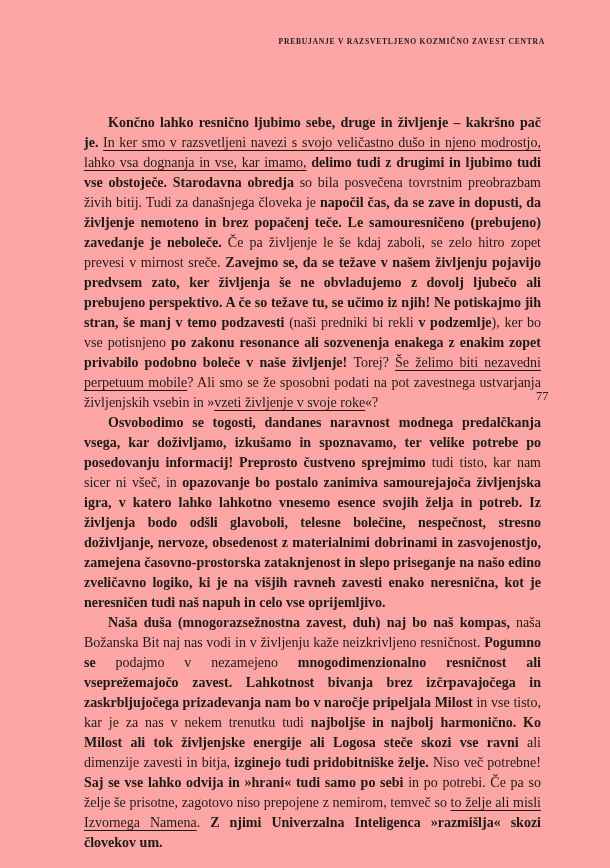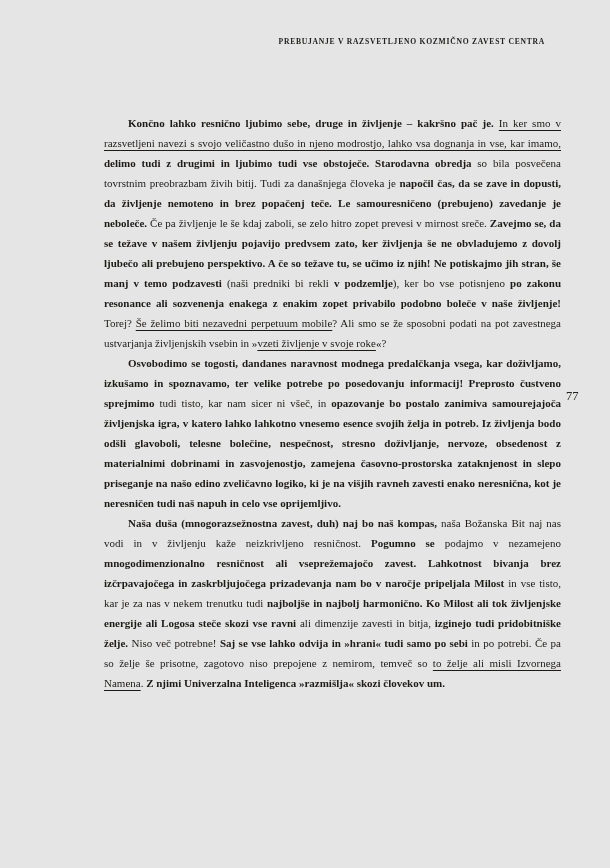--- a/index.html
+++ b/index.html
@@ -5,21 +5,21 @@
   * { margin: 0; padding: 0; box-sizing: border-box; }
   html, body { width: 610px; height: 868px; }
   body {
     font-family: "Liberation Serif", "DejaVu Serif", serif;
     background: #ffffff;
   }
   .page {
     position: relative;
     width: 610px;
     height: 868px;
-    background: #e5e5e5;
+    background: #fca5a5;
     color: #1d1b18;
     overflow: hidden;
     padding-left: 31px;
   }
   .running-head {
     position: absolute;
     top: 37px;
     left: 88px;
     width: 457px;
     text-align: right;
@@ -34,38 +34,38 @@
     left: 88px;
     width: 470px;
     font-size: 17.5px;
     font-weight: bold;
     letter-spacing: 0.2px;
     color: #1d1b18;
   }
   .body-text {
     position: absolute;
     top: 113px;
-    left: 104px;
+    left: 84px;
     width: 457px;
-    font-size: 11px;
+    font-size: 14px;
     line-height: 20px;
     text-align: justify;
     color: #1d1b18;
   }
   .para { text-indent: 24px; }
   .para span.b { font-weight: bold; }
   .para span.u {
     text-decoration: underline;
     text-decoration-thickness: 0.8px;
     text-underline-offset: 2.5px;
   }
   .page-number {
     position: absolute;
     top: 389px;
-    left: 566px;
+    left: 536px;
     font-size: 12.5px;
     color: #23211e;
   }
 </style>
 </head>
 <body>
 
 <div class="page">
   <div class="running-head">PREBUJANJE V RAZSVETLJENO KOZMIČNO ZAVEST CENTRA</div>
 

